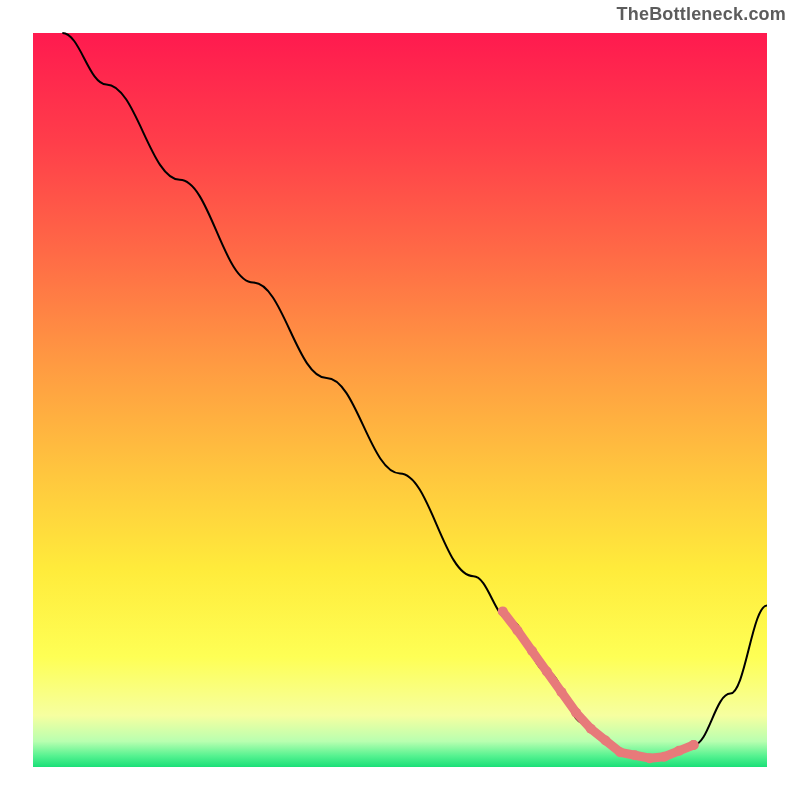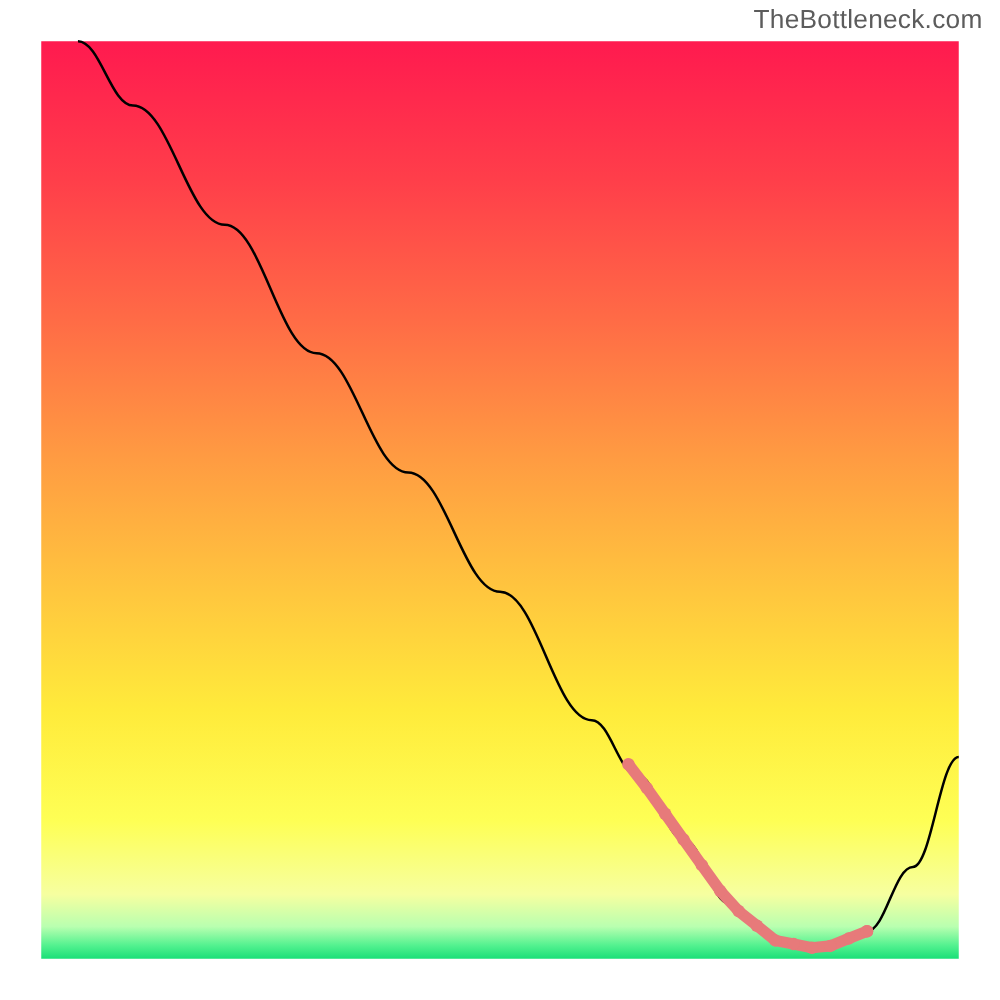--- a/index.html
+++ b/index.html
@@ -12,22 +12,22 @@
   }
   .chart-container {
     position: relative;
     width: 800px;
     height: 800px;
   }
   .watermark {
     position: absolute;
     top: 4px;
     right: 14px;
-    font-size: 21px;
-    font-weight: 400;
+    font-size: 18px;
+    font-weight: 700;
     color: #5c5c5c;
     letter-spacing: 0.2px;
     z-index: 5;
     font-family: Arial, sans-serif;
   }
   svg.plot {
     position: absolute;
     top: 0;
     left: 0;
     width: 800px;

